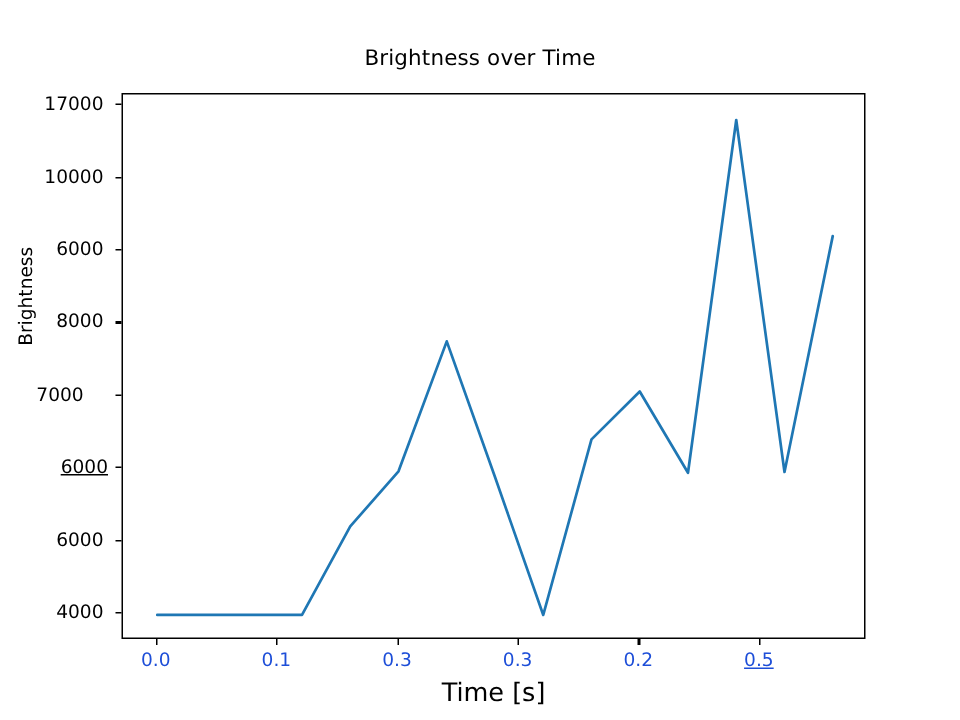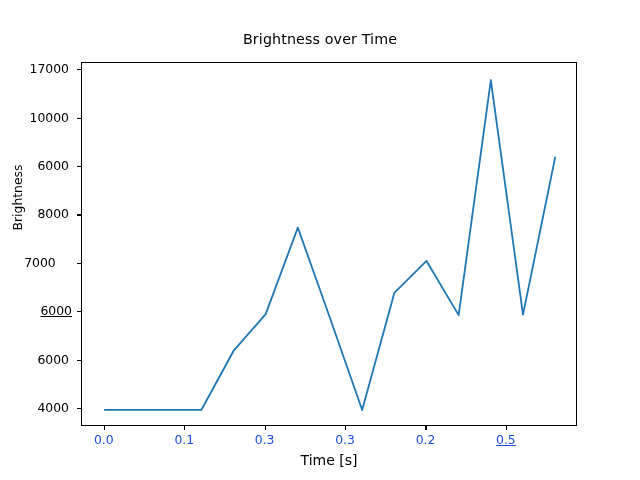--- a/index.html
+++ b/index.html
@@ -72,21 +72,21 @@
     width: 1.1px;
     height: 4px;
     background: #000000;
   }
   #xlabel {
     position: absolute;
     left: 81px;
     top: 452px;
     width: 496px;
     text-align: center;
-    font-size: 14px;
+    font-size: 17px;
     color: #000000;
   }
   #ylabel {
     position: absolute;
     left: -43px;
     top: 190px;
     width: 120px;
     text-align: center;
     font-size: 12.4px;
     color: #000000;

